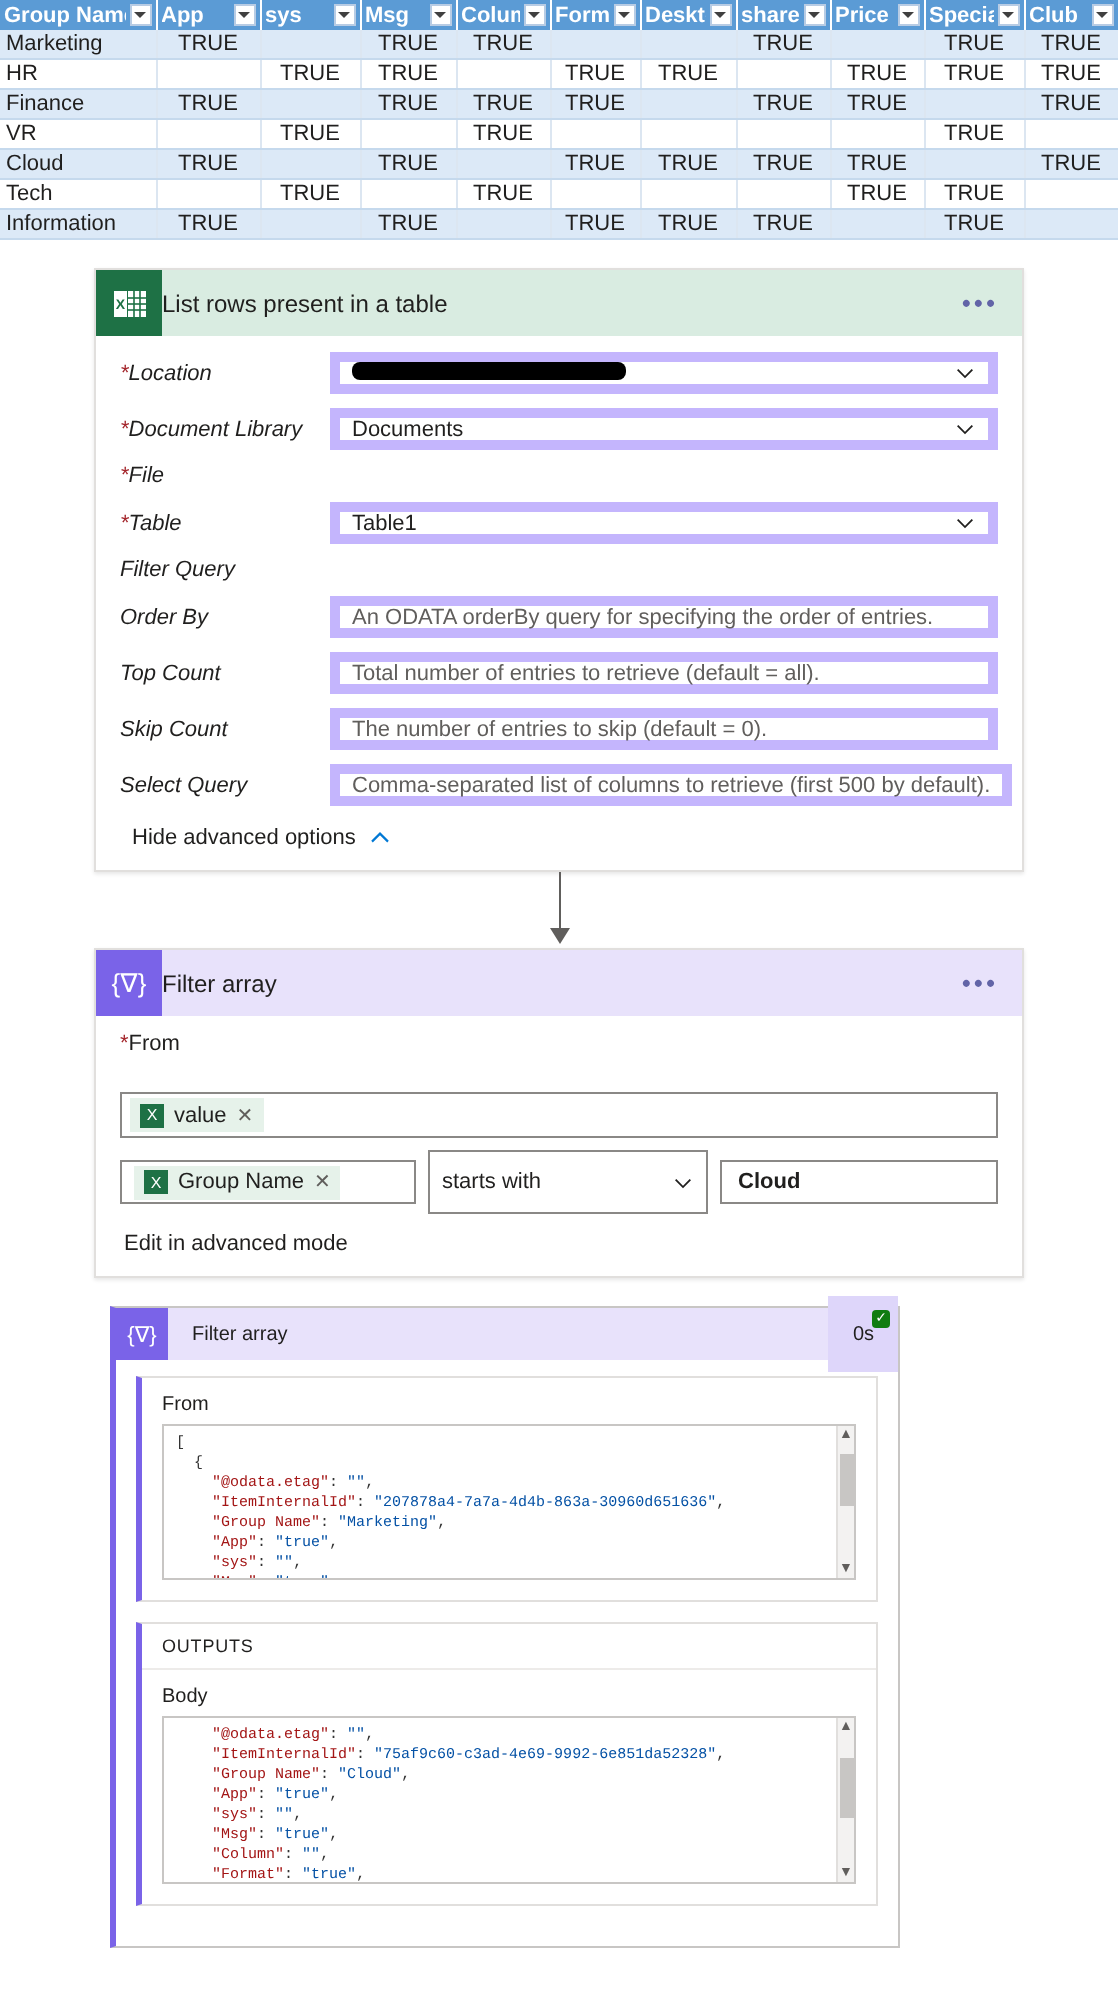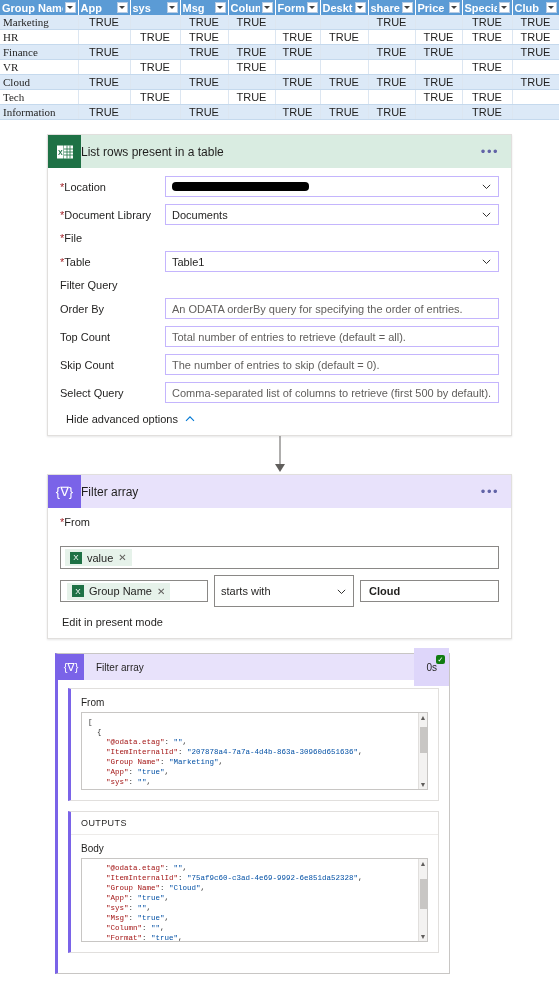--- a/index.html
+++ b/index.html
@@ -35,21 +35,21 @@
     border-top:3px solid #404040;
   }
   .xl-table td {
     font-size:11px; padding:1px 3px; height:14px;
     border-bottom:1px solid #c5d9ed; border-right:1px solid #dce6f1;
     white-space:nowrap; overflow:hidden;
   }
   .xl-table tbody tr:nth-child(odd) td { background:#dce9f7; }
   .xl-table tbody tr:nth-child(even) td { background:#ffffff; }
   .cell-true { text-align:center; }
-  .cell-name { text-align:left;font-family:Liberation Serif, serif; }
+  .cell-name { text-align:left; }
 
   
   .designer { padding:0 0 0 0; }
   .card-wrap { width:465px; margin:0 auto; }
   .pa-card {
     background:#ffffff;
     border:1px solid #e1dfdd;
     box-shadow:0 1px 2px rgba(0,0,0,.10);
   }
   .pa-head {
@@ -62,25 +62,25 @@
     width:33px; height:33px; flex:0 0 33px;
     display:flex; align-items:center; justify-content:center;
   }
   .pa-icon.excel { background:#1e7145; }
   .pa-icon.filter { background:#7a63e8; color:#ffffff; font-size:13px; }
   .pa-title { font-size:12px; color:#201f1e; flex:1 1 auto; }
   .pa-ellipsis { color:#6264a7; letter-spacing:1.5px; font-size:13px; padding-right:12px; }
 
   .pa-body { padding:8px 12px 10px 12px; }
   .pa-row { display:flex; align-items:center; margin-bottom:7px; }
-  .pa-label { width:105px; flex:0 0 105px; font-size:11px; color:#201f1e; }
+  .pa-label { width:105px; flex:0 0 105px; font-size:11px; color:#201f1e;font-style:italic; }
   .req-star { color:#a4262c; font-size:11px; }
   .pa-field {
     flex:1 1 auto; height:21px;
-    border:1px solid #c4b5fd; background:#ffffff;
+    border:5px solid #c4b5fd; background:#ffffff;
     display:flex; align-items:center; padding:0 6px;
     font-size:11px; position:relative;
   }
   .pa-value { color:#201f1e; flex:1 1 auto; overflow:hidden; white-space:nowrap; }
   .pa-placeholder { color:#605e5c; flex:1 1 auto; overflow:hidden; white-space:nowrap; }
   .redacted { display:inline-block; width:137px; height:9px; background:#000000; border-radius:4px; }
   .chevron { width:11px; height:11px; flex:0 0 11px; color:#201f1e; }
   .folder-ico { width:12px; height:11px; flex:0 0 12px; }
   .adv-toggle {
     display:flex; align-items:center; gap:6px;
@@ -485,21 +485,21 @@
           <div class="cond-op">
             <span>starts with</span>
             <svg class="chevron" viewBox="0 0 12 12">
               <path d="M2 4.2 L6 8.2 L10 4.2" fill="none" stroke="#201f1e" stroke-width="1"></path>
             </svg>
           </div>
           <div class="cond-val">
             <span>Cloud</span>
           </div>
         </div>
-        <div class="adv-link">Edit in present mode</div>
+        <div class="adv-link">Edit in advanced mode</div>
       </div>
     </div>
   </div>
 
   <div class="run-panel" style="margin-top:14px;">
     <div class="run-head">
       <div class="run-icon">{∇}</div>
       <div class="run-title">Filter array</div>
       <div class="run-duration">0s</div>
       <div class="run-check">✓</div>

